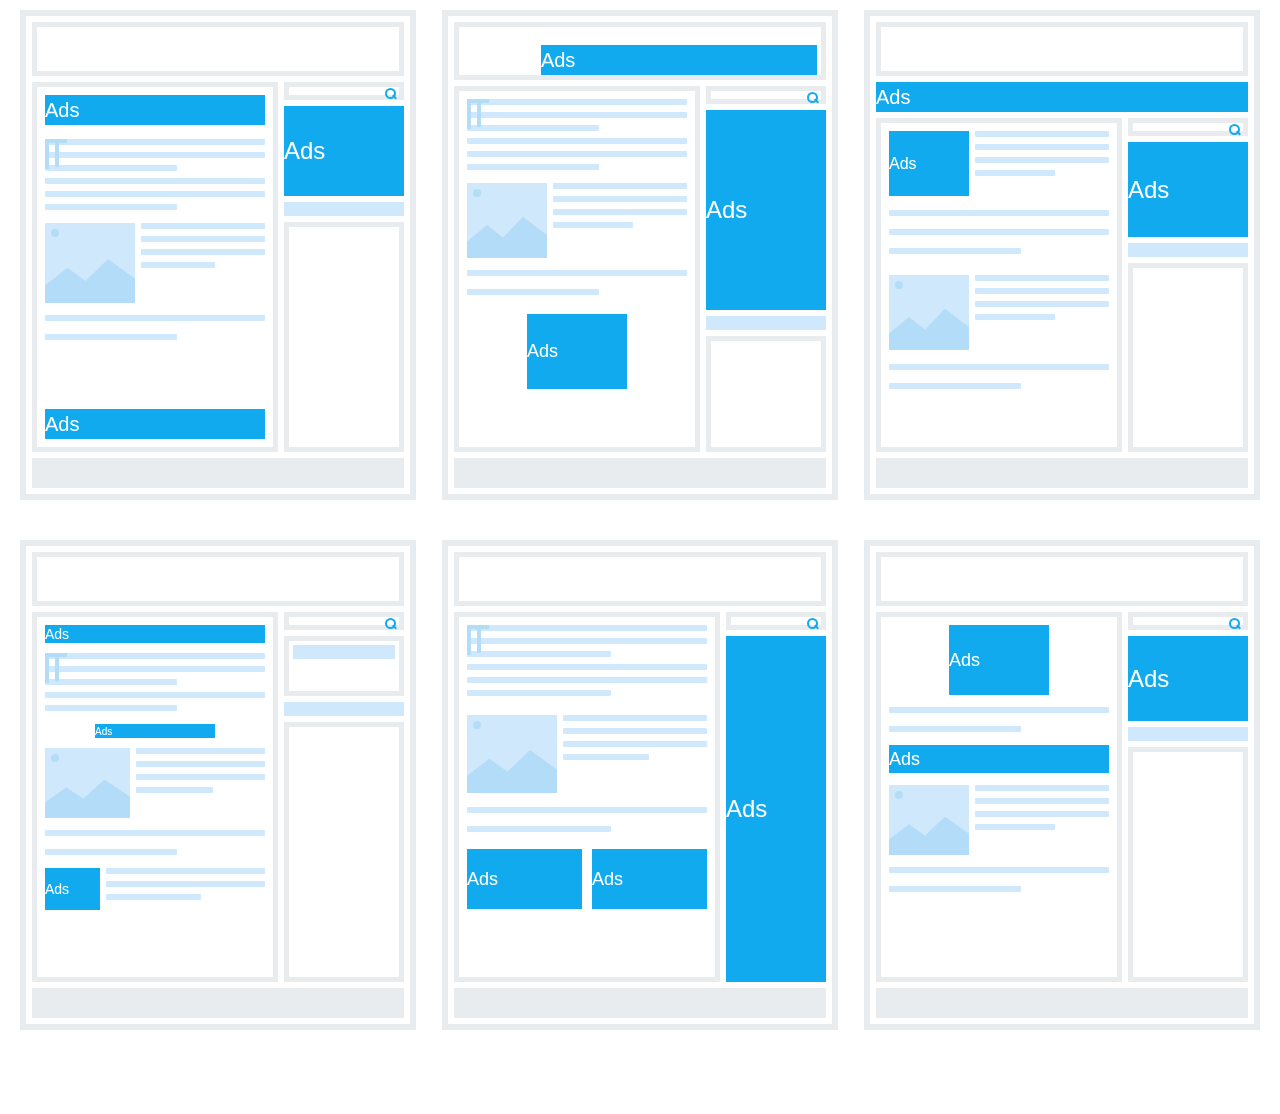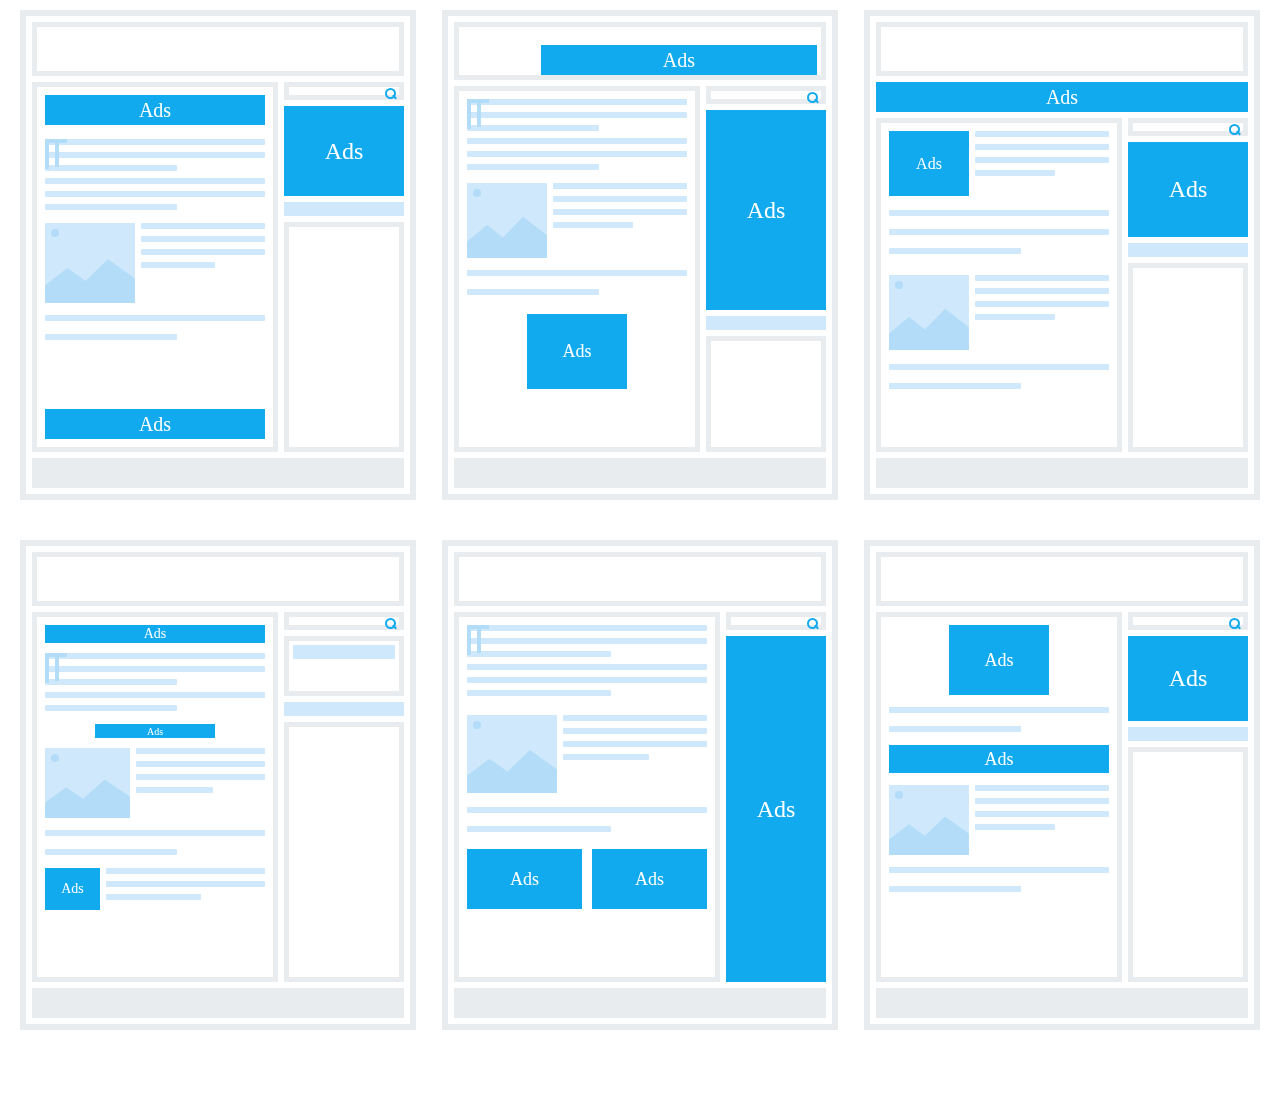--- a/index.html
+++ b/index.html
@@ -81,23 +81,22 @@
     transform:rotate(45deg);
     top:8px;left:7px;
   }
   .sb-band{height:14px;background:var(--light);}
   .sb-fill{flex:1;background:#fff;border:5px solid var(--border);}
   .ad{
     background:var(--ad);
     color:var(--adtext);
     display:flex;
     align-items:center;
-    justify-content:center;
+    justify-content:flex-start;
     font-weight:400;
-    font-family:Liberation Serif, serif;
   }
   .line{height:6px;background:var(--light);margin-bottom:7px;border-radius:1px;}
   .line.sh{width:60%;}
   .dropcap{
     width:22px;height:30px;
     border-left:4px solid var(--light2);
     border-top:4px solid var(--light2);
     float:left;
     margin:0 6px 4px 0;
     position:relative;

